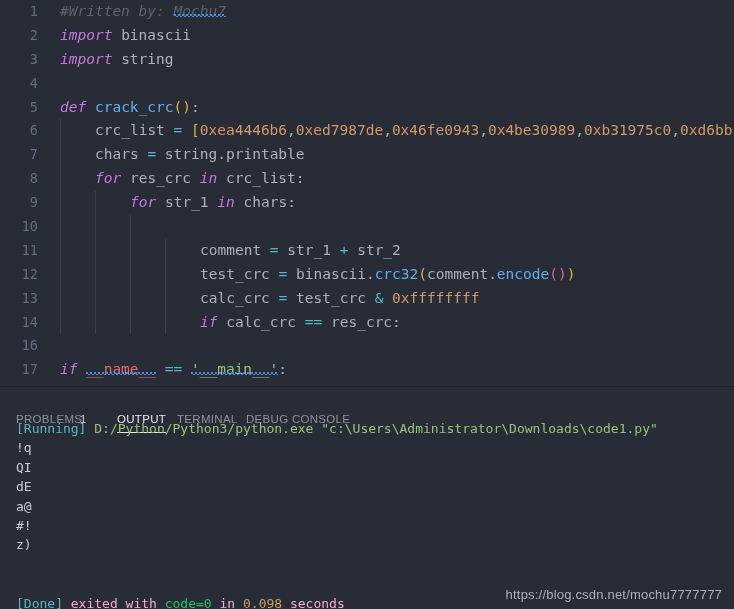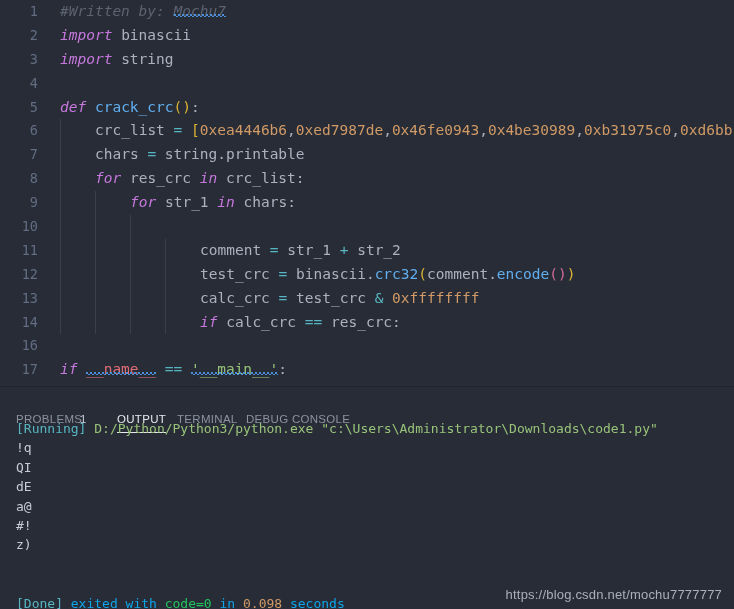--- a/index.html
+++ b/index.html
@@ -154,21 +154,21 @@
     line-height: 19.4px;
     white-space: pre;
     font-size: 13px;
     font-family: "DejaVu Sans Mono", monospace;
     color: #c6ccd6;
     padding-left: 16px;
   }
   .o-run   { color: #56b6c2; }
   .o-path  { color: #98c379; }
   .o-done  { color: #56b6c2; }
-  .o-plain { color: #0ea5e9; }
+  .o-plain { color: #f9a8d4; }
   .o-code  { color: #22c55e; }
   .o-num   { color: #d19a66; }
   .o-txt   { color: #c6ccd6; }
 
   #watermark {
     position: absolute;
     right: 12px;
     bottom: 8px;
     font-family: "Liberation Sans", sans-serif;
     font-size: 13px;

